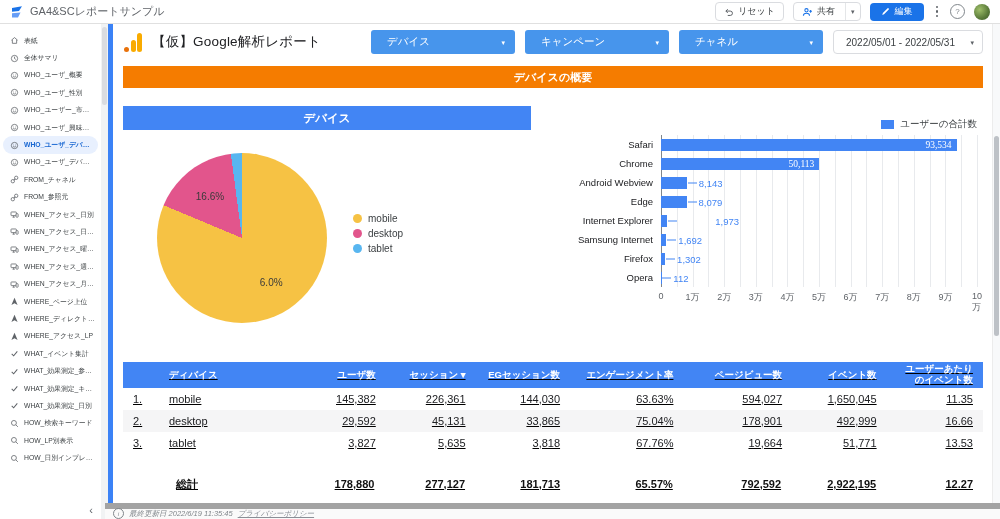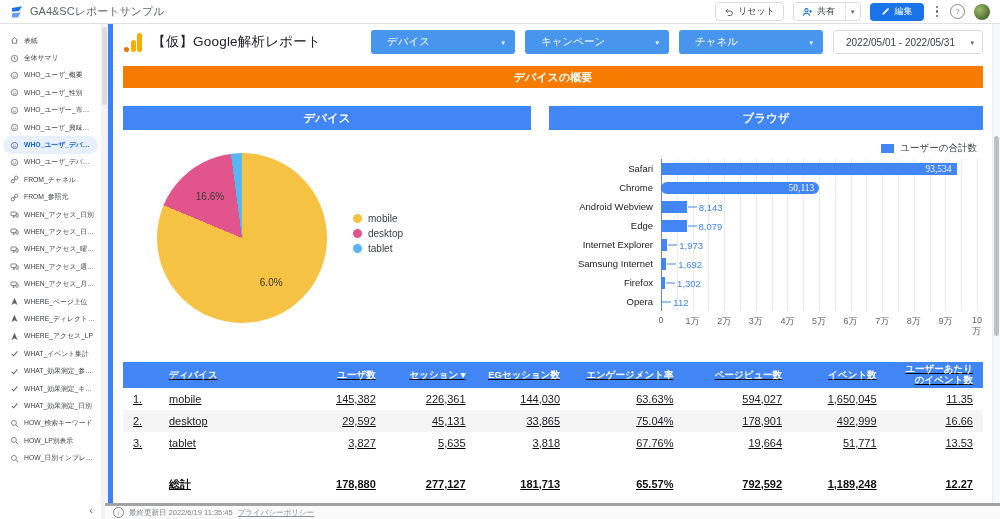--- a/index.html
+++ b/index.html
@@ -98,26 +98,26 @@
 
   
   .tablewrap{margin-top:26px;height:134px;display:flex;flex-direction:column;text-decoration:underline;}
   .trow{display:grid;grid-template-columns:36px 1.45fr .95fr .95fr 1fr 1.2fr 1.15fr 1fr 1.02fr;align-items:center;}
   .thead{background:#4285f4;color:#fff;font-weight:bold;font-size:9.5px;min-height:26px;flex:none;}
   .cell{padding:0 10px;line-height:1.15;}
   .l{text-align:left;} .r{text-align:right;}
   .brow{height:22px;font-size:11px;color:#202124;flex:none;cursor:pointer;}
   .brow.zebra{background:#f5f5f6;}
   .spacer{flex:1;}
-  .total-row{height:24px;font-size:11px;font-weight:bold;color:#111;flex:none;}
+  .total-row{height:24px;font-size:11px;font-weight:bold;color:#111;flex:none;gap:7px;}
 
   
   .footer{position:absolute;left:105px;right:0;bottom:0;height:16px;background:#fafafa;
-          border-top:3px solid #a3a3a3;display:flex;align-items:center;gap:5px;
-          padding:0 8px;box-sizing:border-box;font-size:7.5px;color:#80868b;}
+          border-top:6px solid #a3a3a3;display:flex;align-items:flex-end;gap:5px;
+          padding:0 8px;box-sizing:border-box;font-size:7.5px;color:#80868b;font-style:italic;}
   .info-ic{width:9px;height:9px;border:1px solid #80868b;border-radius:50%;font-size:6px;
            display:flex;align-items:center;justify-content:center;flex:none;}
   .footer a{color:#8a8f96;text-decoration:underline;cursor:pointer;}
 </style>
 </head>
 <body>
 
 <div id="app">
 
   <div class="appbar">
@@ -472,21 +472,20 @@
               </div>
               <div class="legend-item">
                 <span class="dot" style="background: rgb(88, 182, 240);"></span>
                 <span>tablet</span>
               </div>
             </div>
         </div>
       </div>
 
       <div class="panel-right">
-        <div class="panel-h">ブラウザ</div>
         <div class="bar-legend">
           <span class="swatch"></span>
           <span>ユーザーの合計数</span>
         </div>
         <div class="bars" id="bars">
           <div class="grid-layer" id="grid">
               <div class="gline axis0" style="left: 0%;"></div>
               <div class="gline" style="left: 5%;"></div>
               <div class="gline" style="left: 10%;"></div>
               <div class="gline" style="left: 15%;"></div>
@@ -512,21 +511,21 @@
               <div class="bl">Safari</div>
               <div class="bt">
                 <div class="bar" style="left: 0px; width: 93.534%; background: rgb(66, 133, 244);">
                   <span class="inlbl">93,534</span>
                 </div>
               </div>
             </div>
             <div class="bar-row">
               <div class="bl">Chrome</div>
               <div class="bt">
-                <div class="bar" style="left: 0px; width: 50.113%; background: rgb(66, 133, 244); border-radius: 6px;">
+                <div class="bar" style="left: 0px; width: 50.113%; background: rgb(66, 133, 244);">
                   <span class="inlbl">50,113</span>
                 </div>
               </div>
             </div>
             <div class="bar-row">
               <div class="bl">Android Webview</div>
               <div class="bt">
                 <div class="bar" style="left: 0px; width: 8.143%; background: rgb(66, 133, 244);"></div>
                 <span class="outlbl" style="left: calc(8.143% + 1px);">
                   <span class="leader"></span>
@@ -541,21 +540,21 @@
                 <span class="outlbl" style="left: calc(8.079% + 1px);">
                   <span class="leader"></span>
                   <span>8,079</span>
                 </span>
               </div>
             </div>
             <div class="bar-row">
               <div class="bl">Internet Explorer</div>
               <div class="bt">
                 <div class="bar" style="left: 0px; width: 1.973%; background: rgb(66, 133, 244);"></div>
-                <span class="outlbl" style="left: calc(1.973% + 1px);">
+                <span class="outlbl" style="left: calc(1.973% + 1px); gap: 36px;">
                   <span class="leader"></span>
                   <span>1,973</span>
                 </span>
               </div>
             </div>
             <div class="bar-row">
               <div class="bl">Samsung Internet</div>
               <div class="bt">
                 <div class="bar" style="left: 0px; width: 1.692%; background: rgb(66, 133, 244);"></div>
                 <span class="outlbl" style="left: calc(1.692% + 1px);">
@@ -650,21 +649,21 @@
         </div>
       <div class="spacer"></div>
       <div class="trow total-row" id="trow-total">
           <div class="cell l"></div>
           <div class="cell l">総計</div>
           <div class="cell r">178,880</div>
           <div class="cell r">277,127</div>
           <div class="cell r">181,713</div>
           <div class="cell r">65.57%</div>
           <div class="cell r">792,592</div>
-          <div class="cell r">1,189,248</div>
+          <div class="cell r">2,922,195</div>
           <div class="cell r">12.27</div>
         </div>
     </div>
   </div>
 
   <div class="vscroll">
       <div class="thumb"></div>
     </div>
 
   <div class="footer">

